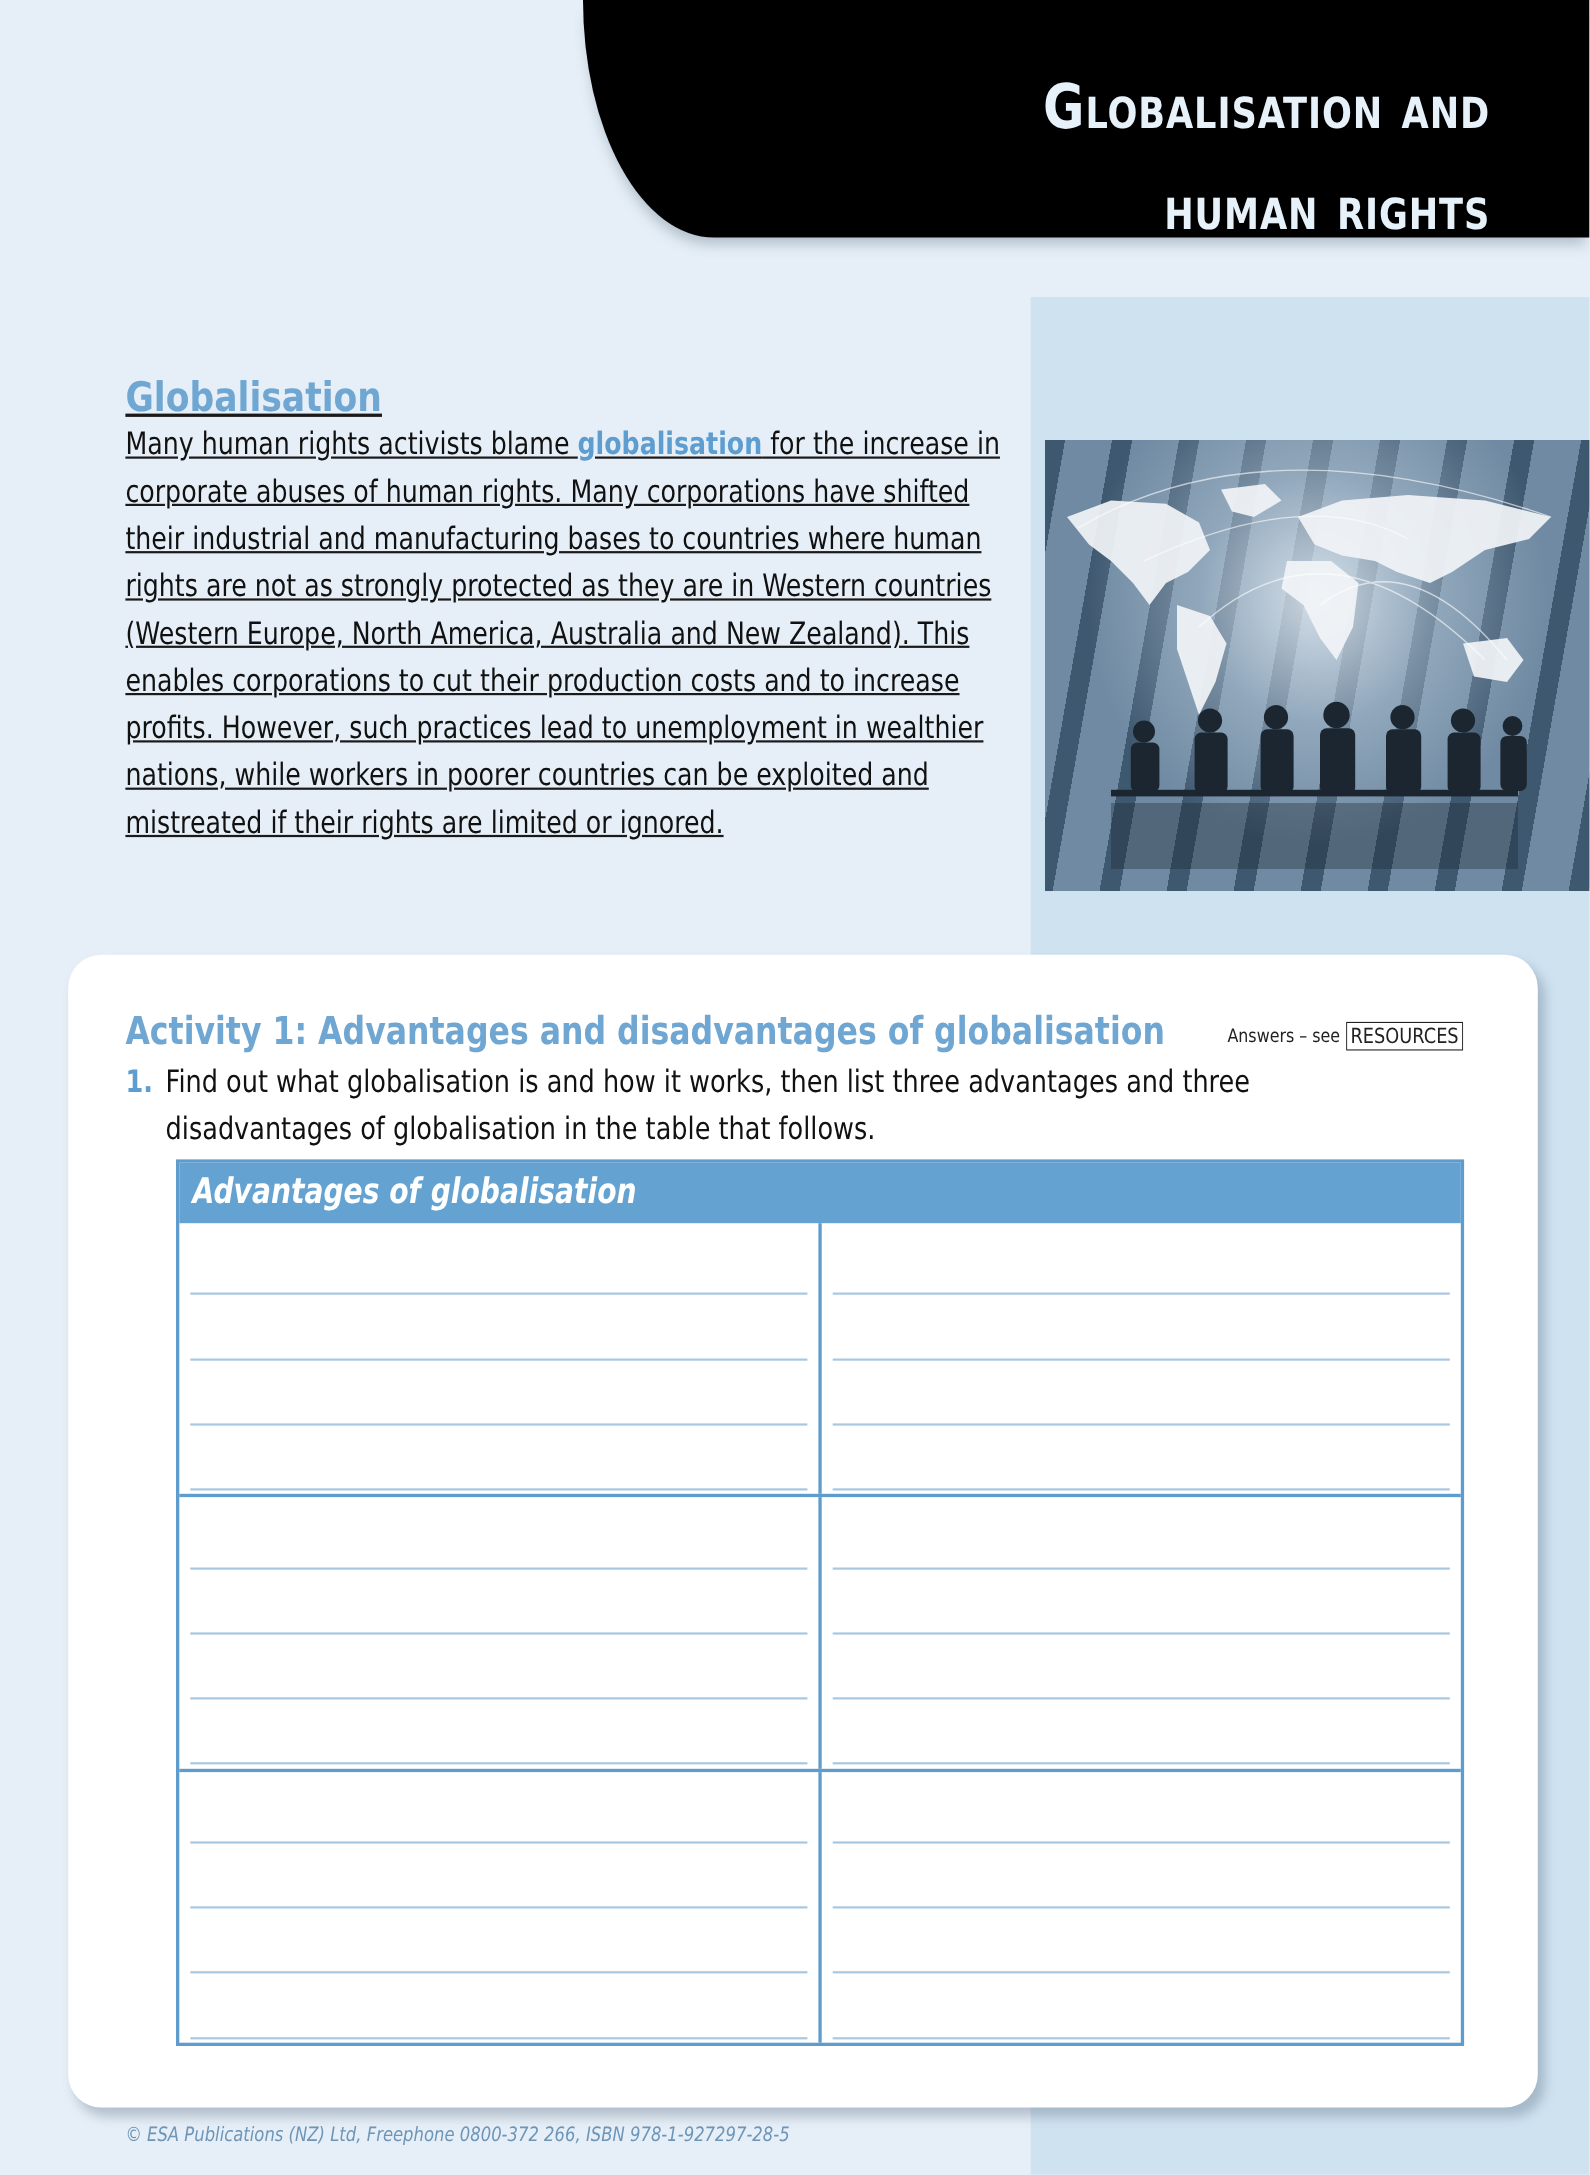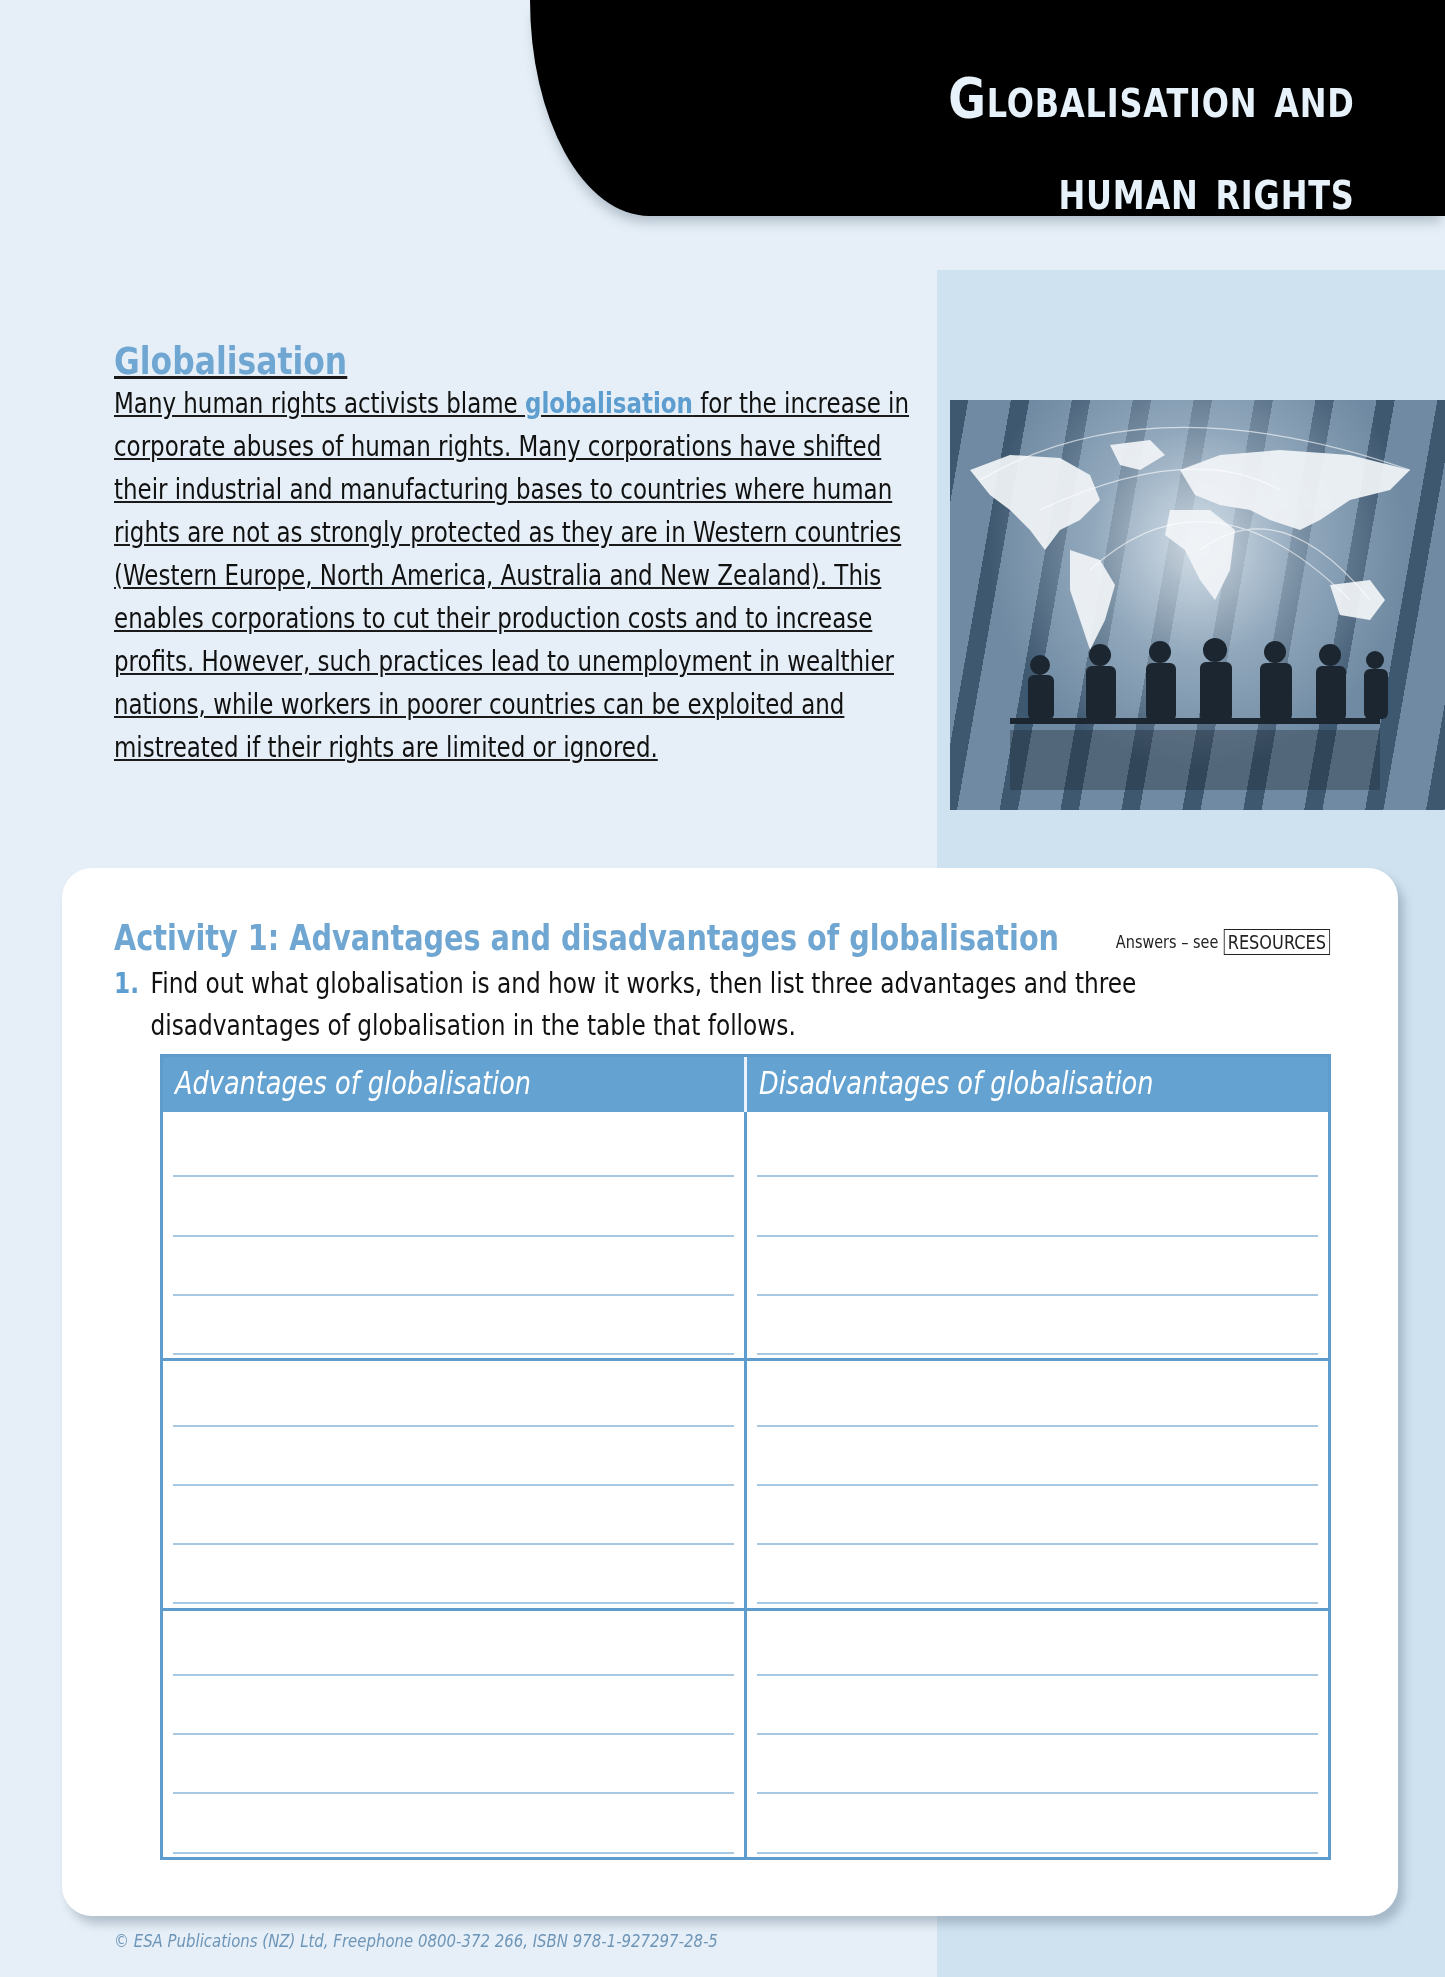--- a/index.html
+++ b/index.html
@@ -113,21 +113,21 @@
   .table {
     position: absolute; left: 160px; top: 1054px; width: 1171px; height: 806px;
     border: 3px solid #5e9cce;
   }
   .thead {
     display: flex; height: 55px; background: #63a2d1;
   }
   .th {
     flex: 1; color: #fff;
     font-family: "DejaVu Sans", sans-serif;
-    font-weight: normal; font-style: italic;
+    font-weight: bold; font-style: italic;
     font-size: 32px; line-height: 52px;
     padding-left: 12px;
     white-space: nowrap;
   }
   .th span { display: inline-block; transform: scaleX(0.8); transform-origin: left center; }
   .th + .th { border-left: 3px solid #eaf3fb; }
   .tbody { display: flex; flex-direction: column; height: calc(100% - 55px); }
   .tr {
     flex: 1; display: flex;
     border-top: 3px solid #5e9cce;
@@ -224,21 +224,20 @@
 </div>
 
 <div class="question">
   <span class="num">1.</span>
   <span class="qtext">Find out what globalisation is and how it works, then list three advantages and three disadvantages of globalisation in the table that follows.</span>
 </div>
 
 <div class="table">
   <div class="thead">
     <div class="th"><span>Advantages of globalisation</span></div>
-    <div class="th"><span>Disadvantages of globalisation</span></div>
   </div>
   <div class="tbody">
     <div class="tr">
       <div class="td">
         <div class="line"></div>
         <div class="line"></div>
         <div class="line"></div>
         <div class="line"></div>
       </div>
       <div class="td">

